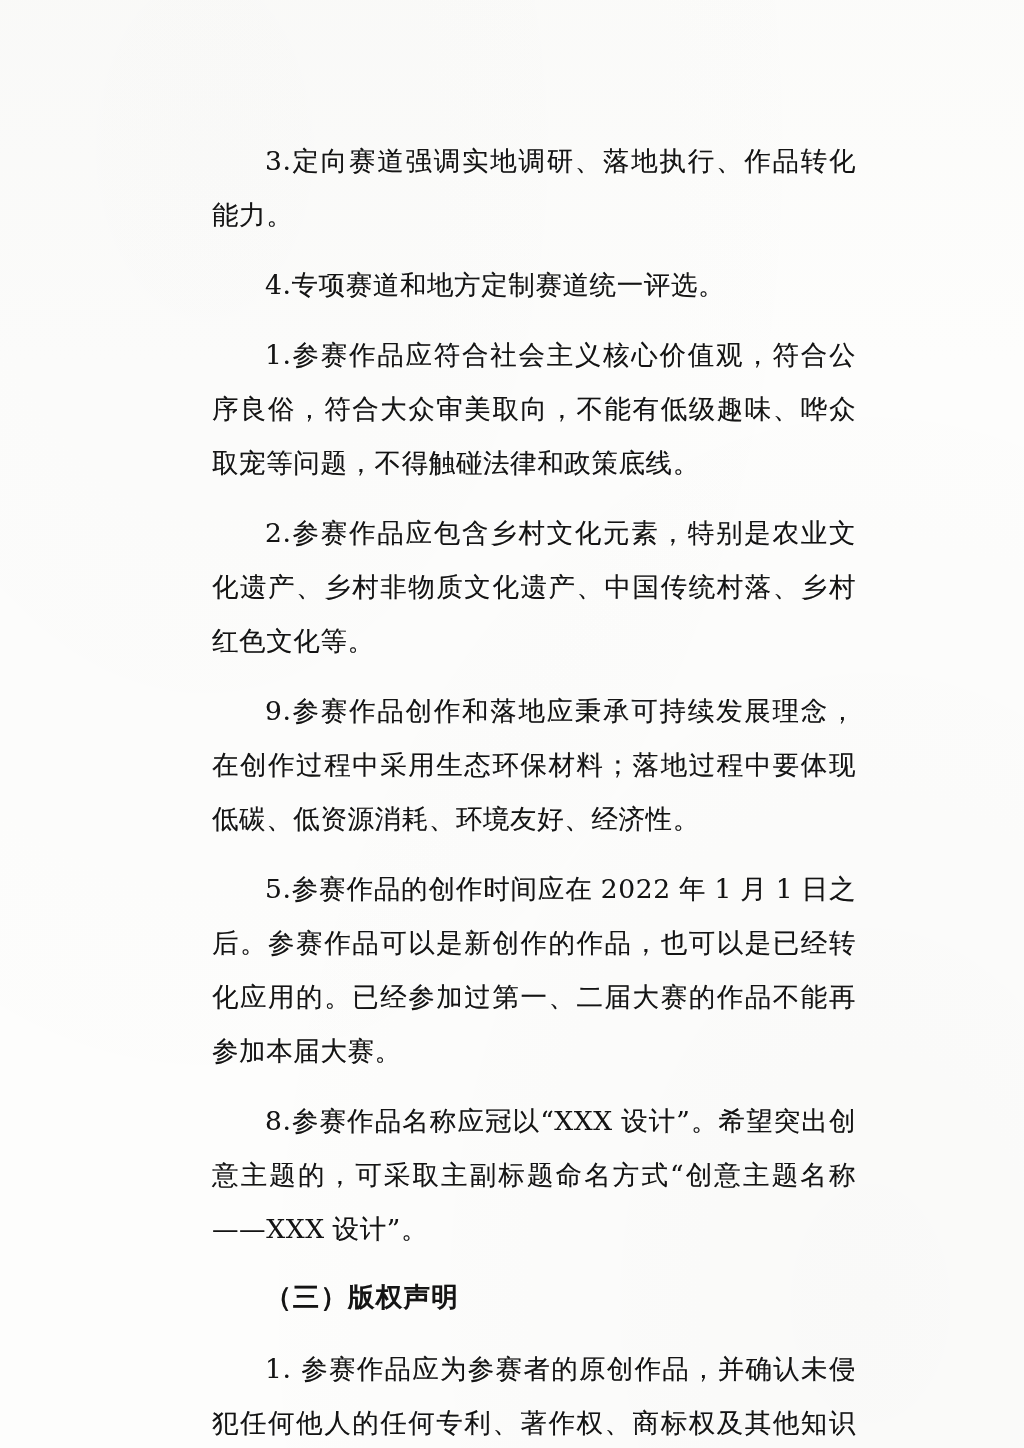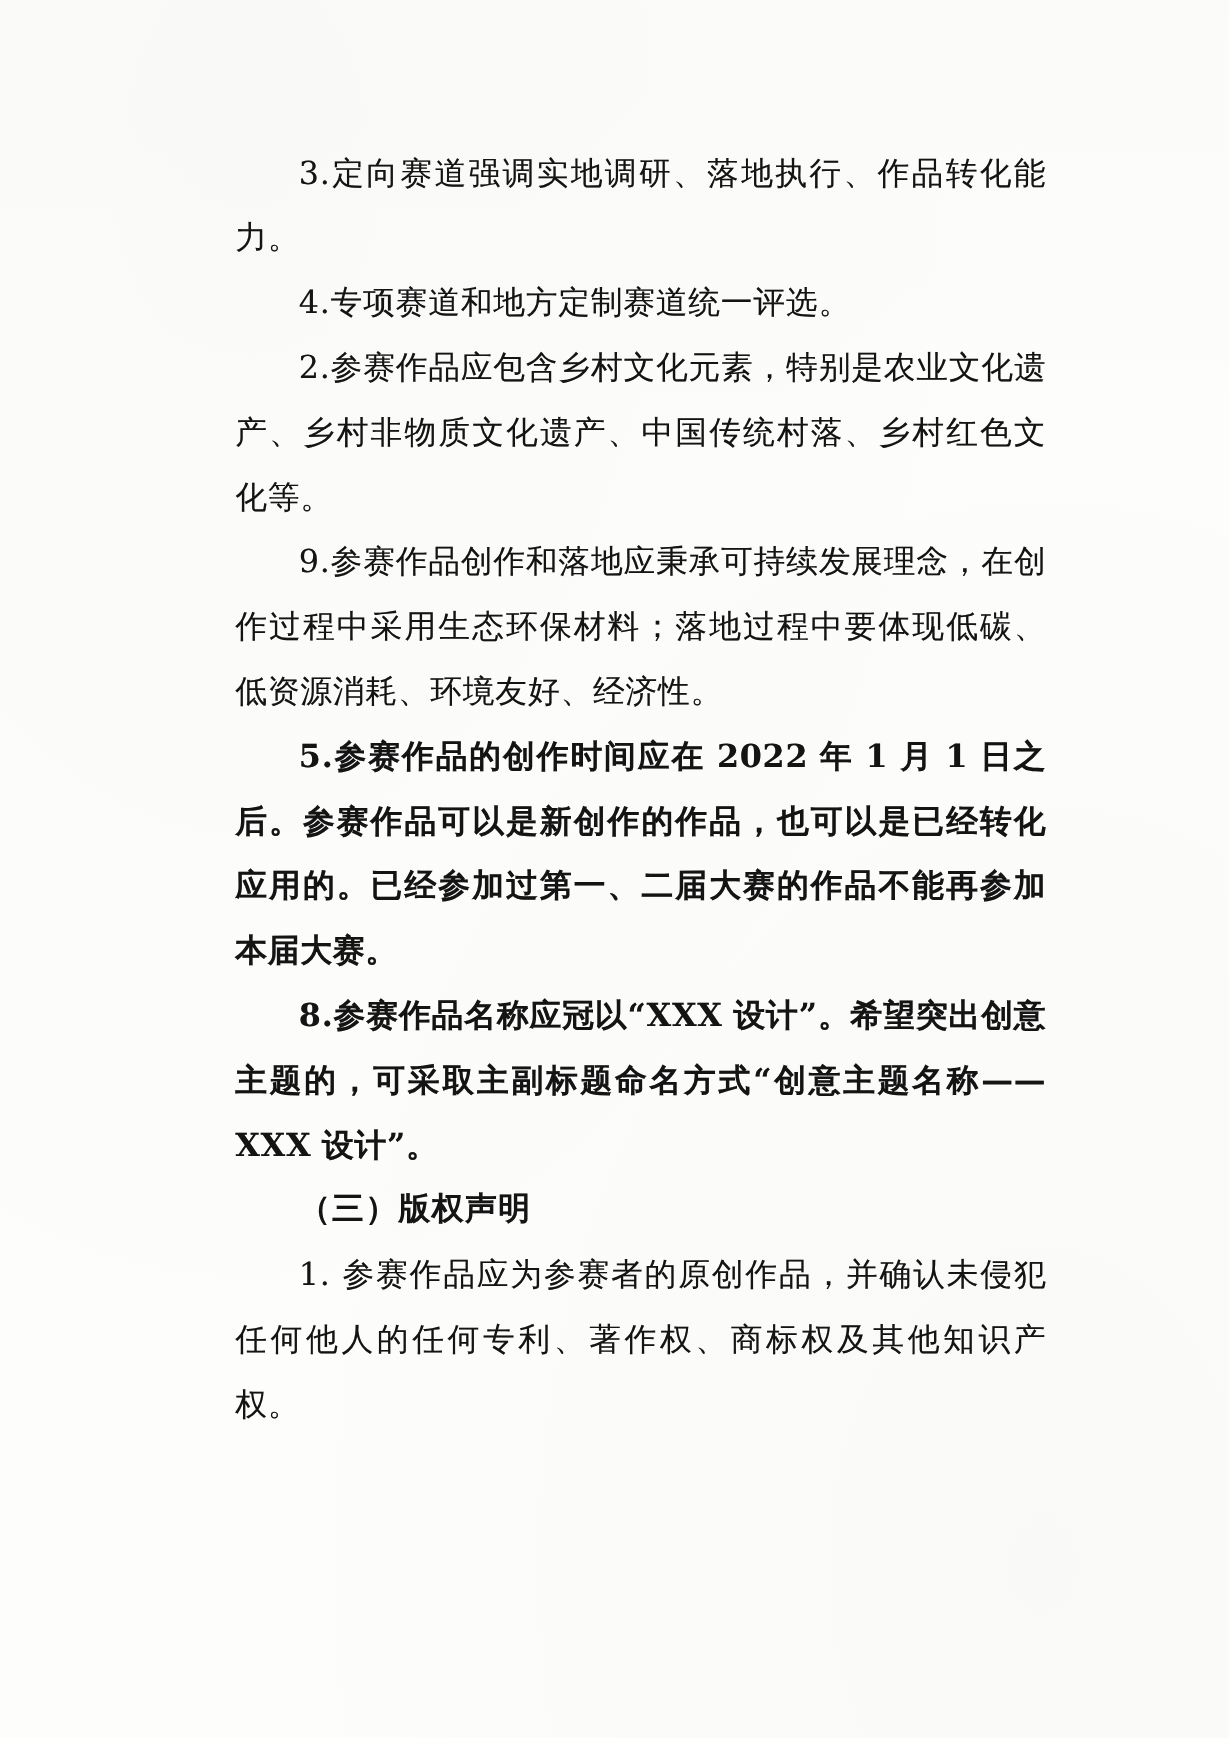--- a/index.html
+++ b/index.html
@@ -36,52 +36,52 @@
   .body-text {
     position: relative;
     font-size: 26.5px;
     line-height: 54px;
     letter-spacing: 0.6px;
     text-align: justify;
     text-justify: inter-ideograph;
     color: #141414;
   }
   p {
-    margin: 0;
+    margin: 16px;
     white-space: pre-wrap;
   }
   p.indent {
     text-indent: 2em;
   }
   .heading {
     font-weight: bold;
     letter-spacing: 1.2px;
     font-family: Liberation Mono, monospace;
   }
   .tight {
     word-spacing: -1px;
-    font-weight: bold;
   }
   
   .body-text p {
     text-shadow: 0 0 0.35px rgba(0,0,0,0.35);
   }
 </style>
 </head>
 <body>
 
 <div class="page">
   <div class="body-text">
 
     <p class="indent">3.定向赛道强调实地调研、落地执行、作品转化能力。</p>
 
     <p class="indent">4.专项赛道和地方定制赛道统一评选。</p>
 
 
 
+    <p class="indent">1.参赛作品应符合社会主义核心价值观，符合公序良俗，符合大众审美取向，不能有低级趣味、哗众取宠等问题，不得触碰法律和政策底线。</p>
 
     <p class="indent">2.参赛作品应包含乡村文化元素，特别是农业文化遗产、乡村非物质文化遗产、中国传统村落、乡村红色文化等。</p>
 
     <p class="indent">9.参赛作品创作和落地应秉承可持续发展理念，在创作过程中采用生态环保材料；落地过程中要体现低碳、低资源消耗、环境友好、经济性。</p>
 
 
     <p class="indent tight">5.参赛作品的创作时间应在 2022 年 1 月 1 日之后。参赛作品可以是新创作的作品，也可以是已经转化应用的。已经参加过第一、二届大赛的作品不能再参加本届大赛。</p>
 
     <p class="indent tight">8.参赛作品名称应冠以“XXX 设计”。希望突出创意主题的，可采取主副标题命名方式“创意主题名称——XXX 设计”。</p>
 

